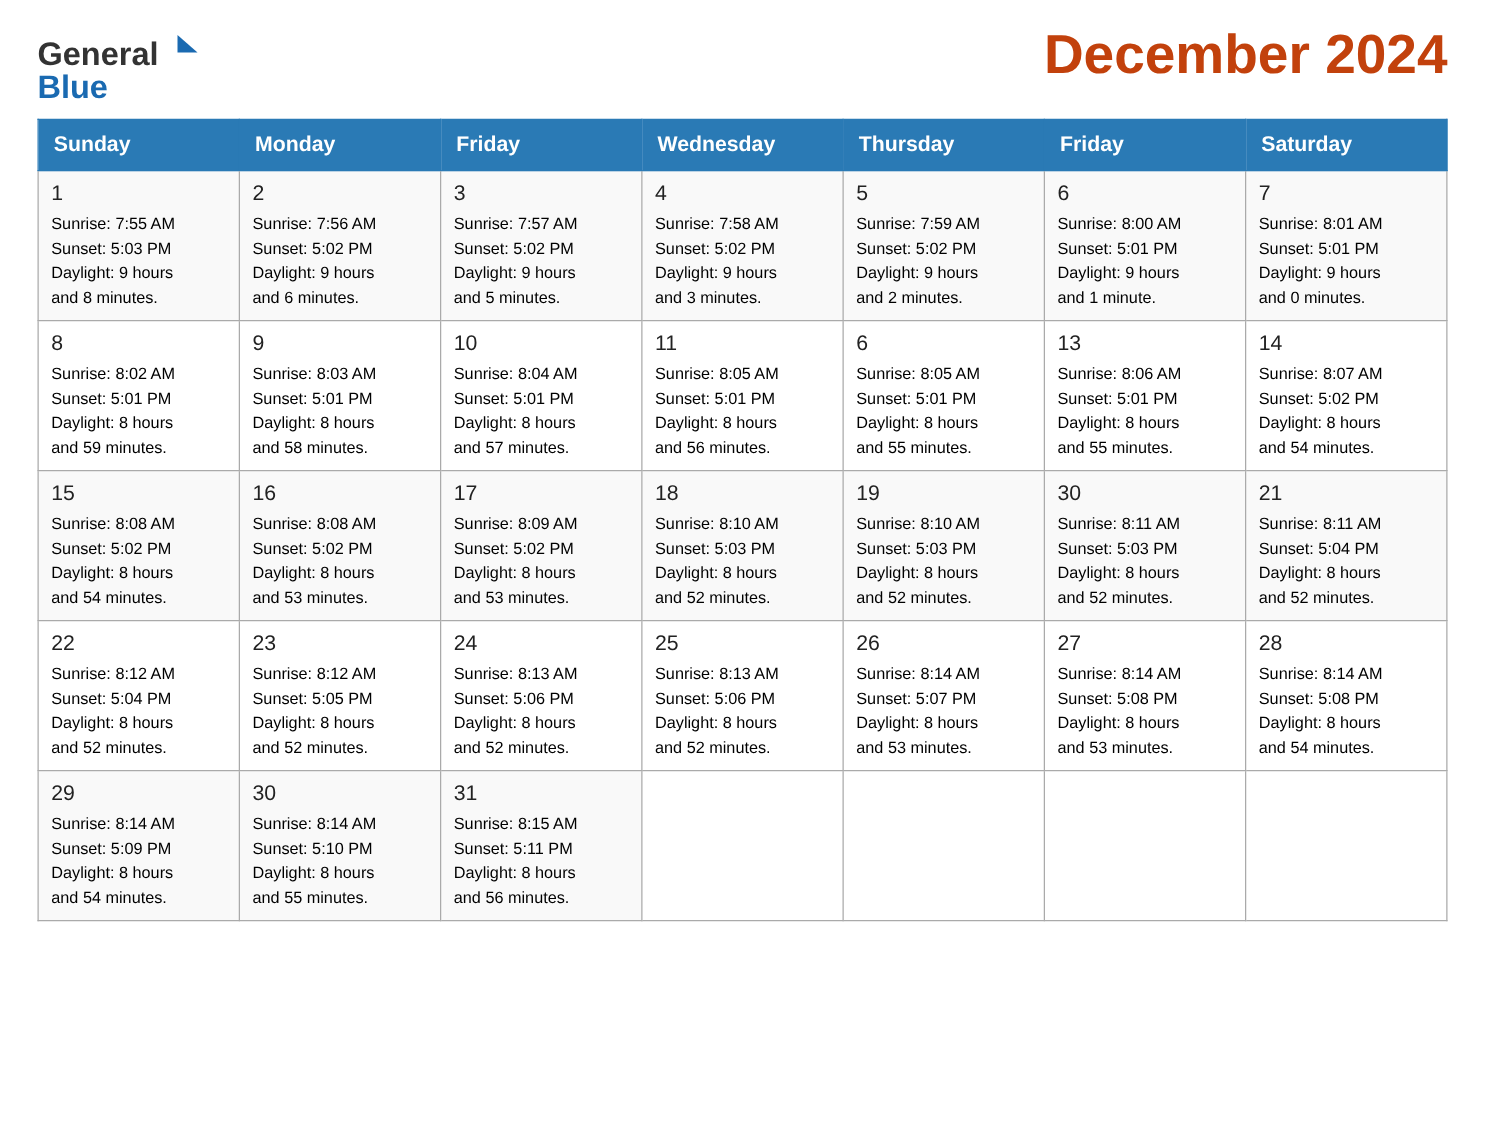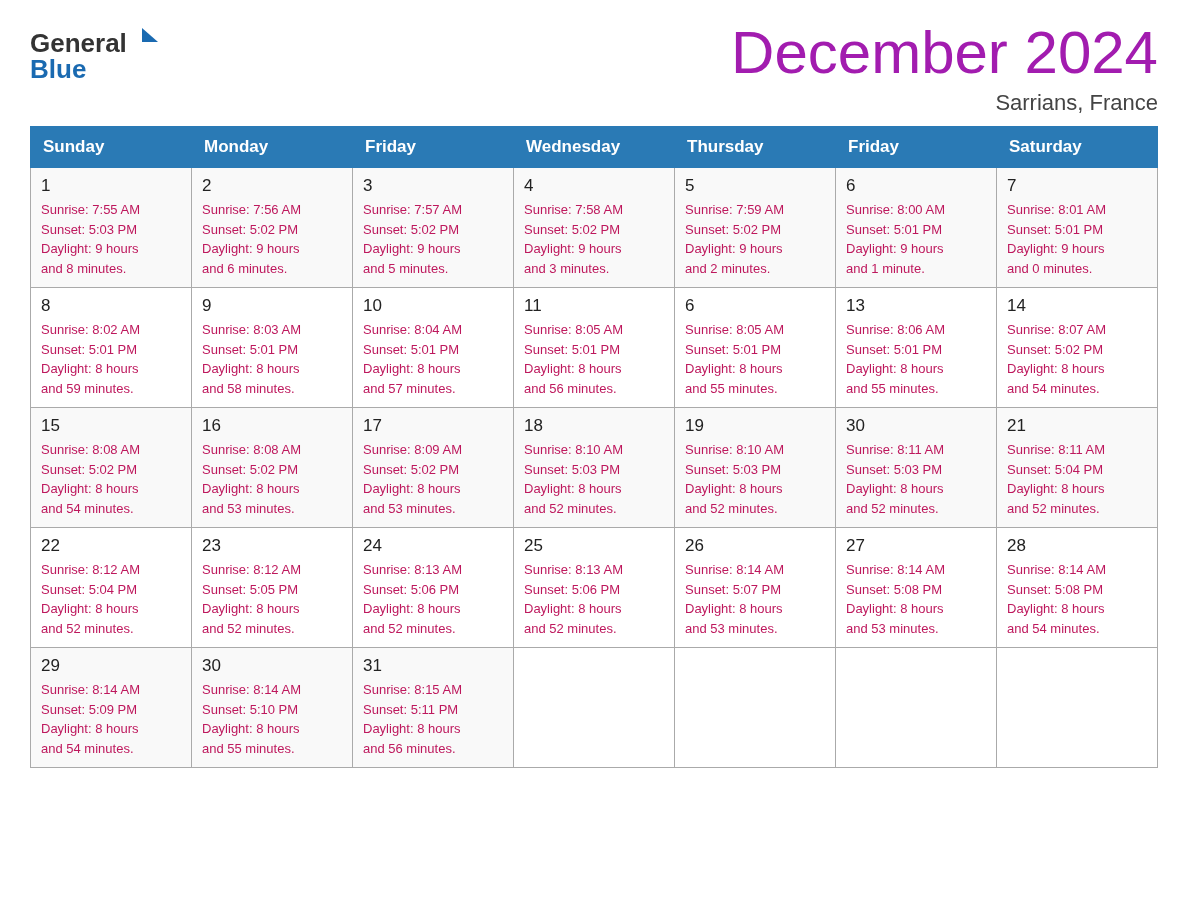--- a/index.html
+++ b/index.html
@@ -18,23 +18,23 @@
     }
     .logo {
       display: flex;
       flex-direction: column;
       align-items: center;
     }
     .title-area {
       text-align: right;
     }
     .month-title {
-      font-size: 60px;
-      font-weight: normal;
-      color: #a21caf;
+      font-size: 44px;
+      font-weight: bold;
+      color: #c2410c;
       line-height: 1.1;
     }
     .location {
       font-size: 22px;
       color: #444;
       margin-top: 4px;
     }
     table {
       width: 100%;
       border-collapse: collapse;
@@ -62,21 +62,21 @@
     .day-num {
       font-size: 17px;
       font-weight: normal;
       color: #222;
       display: block;
       margin-bottom: 4px;
     }
     .day-info {
       font-size: 13px;
       line-height: 1.5;
-      color: #be185d;
+      color: #000000;
     }
     tbody tr:nth-child(odd) td {
       background: #f9f9f9;
     }
     tbody tr:nth-child(even) td {
       background: #fff;
     }
     .empty-cell {
       background: #fff !important;
     }
@@ -90,21 +90,20 @@
 
       <text x="0" y="32" font-family="Arial" font-size="26" font-weight="bold" fill="#333">General</text>
 
       <polygon points="112,8 128,22 112,22" fill="#1a6ab1"></polygon>
 
       <text x="0" y="58" font-family="Arial" font-size="26" font-weight="bold" fill="#1a6ab1">Blue</text>
     </svg>
   </div>
   <div class="title-area">
     <div class="month-title">December 2024</div>
-    <div class="location">Sarrians, France</div>
   </div>
 </div>
 
 <table>
   <thead>
     <tr>
       <th>Sunday</th>
       <th>Monday</th>
       <th>Friday</th>
       <th>Wednesday</th>

